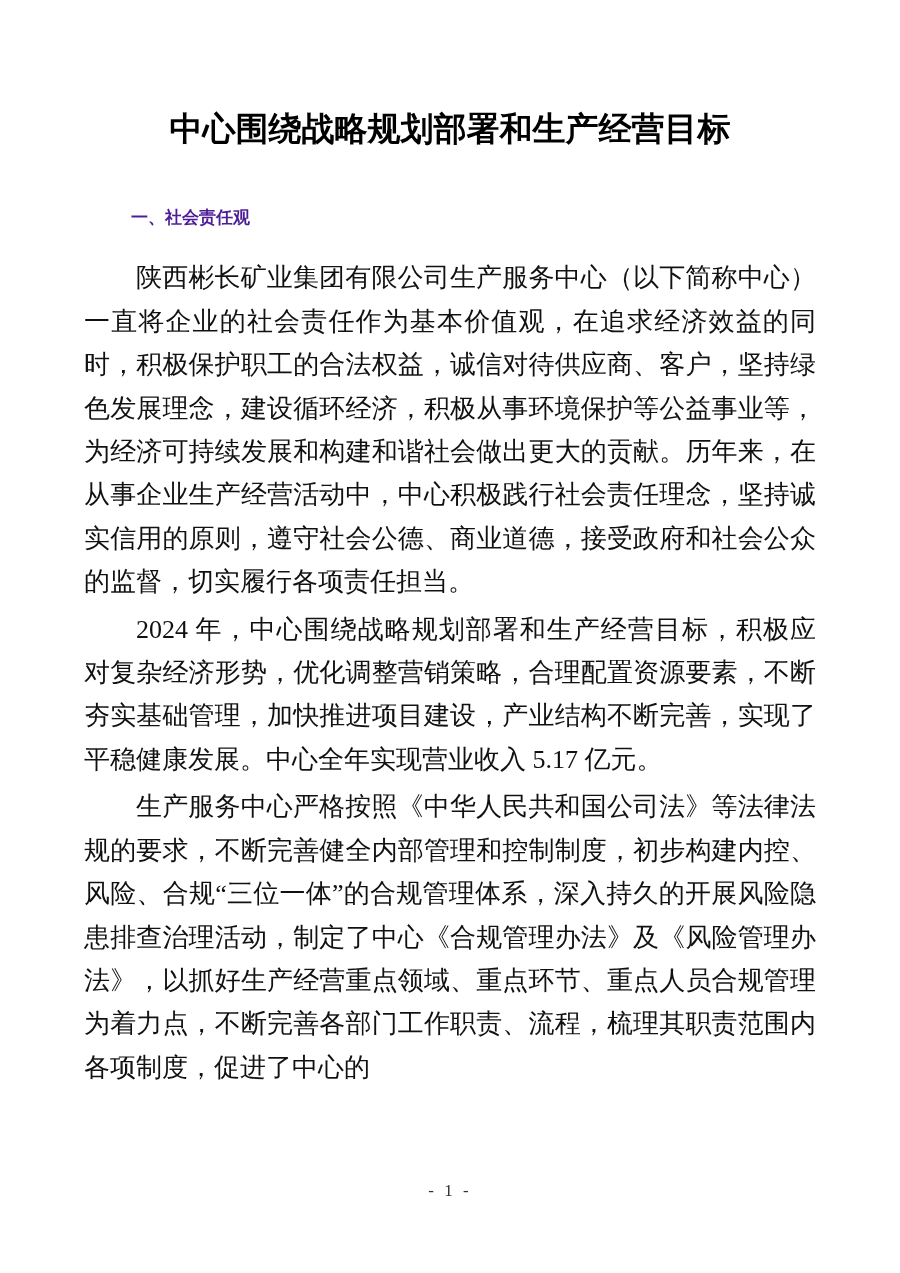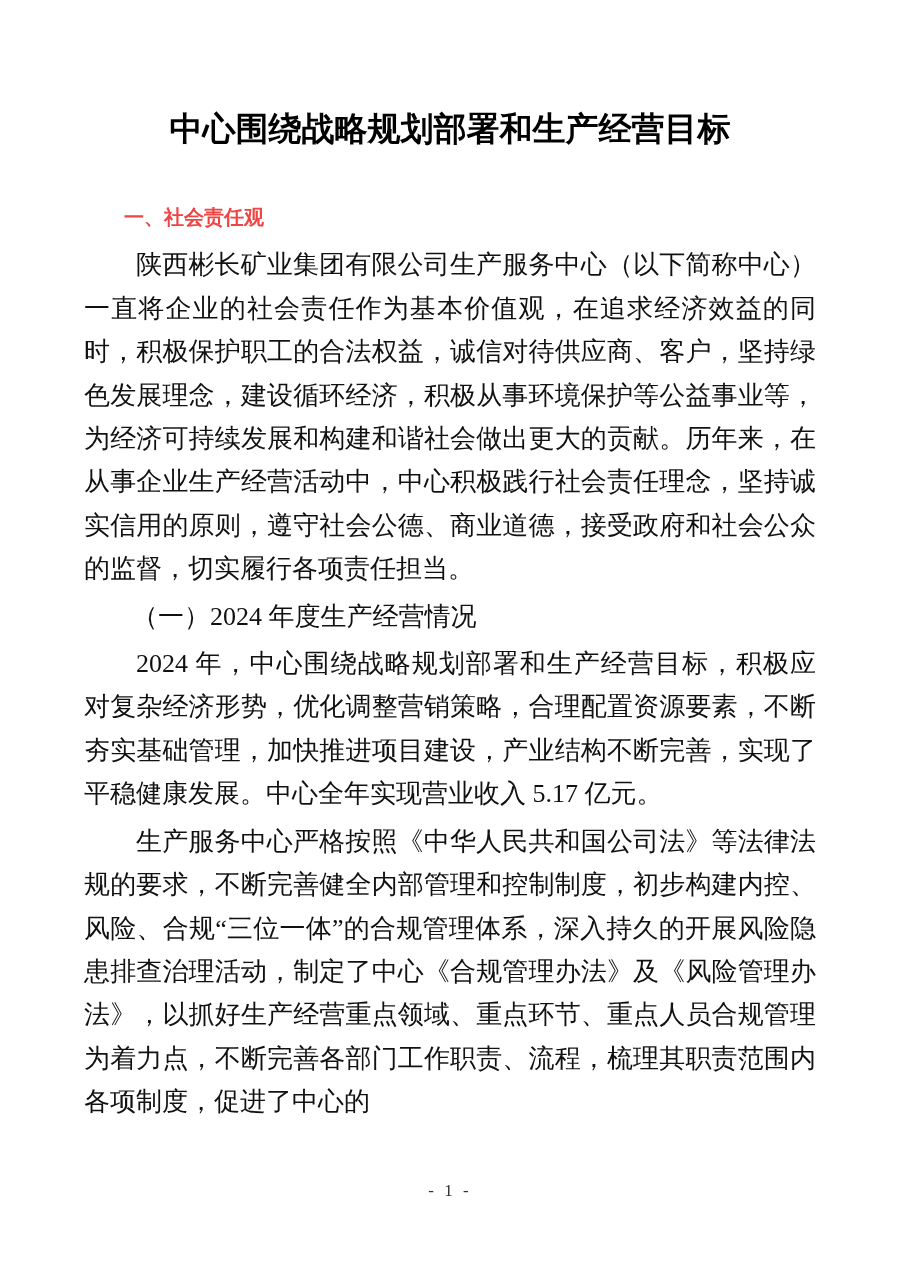--- a/index.html
+++ b/index.html
@@ -35,28 +35,28 @@
   .doc-content {
     width: 740px;
     margin: 42px auto 0 auto;
     font-size: 26px;
     line-height: 43.4px;
     text-align: justify;
     text-justify: inter-ideograph;
     color: #111111;
   }
   .section-heading {
-    margin: 4px;
+    margin: 17px;
     font-family: "Liberation Sans", sans-serif;
     font-weight: bold;
-    font-size: 20px;
+    font-size: 17px;
     line-height: 43.4px;
     text-indent: 2em;
     text-align: left;
-    color: #ef4444;
+    color: #4c1d95;
   }
   .subsection-heading {
     margin: 0;
     font-family: "Liberation Serif", serif;
     font-weight: normal;
     font-size: 26px;
     line-height: 43.4px;
     text-indent: 2em;
     text-align: left;
     color: #111111;
@@ -86,21 +86,20 @@
     <span class="title-line">中心围绕战略规划部署和生产经营目标</span>
   </h1>
 
   <div class="doc-content">
 
     <h2 class="section-heading">一、社会责任观</h2>
 
     <p class="body-paragraph">陕西彬长矿业集团有限公司生产服务中心（以下简称中心）一直将企业的社会责任作为基本价值观，在追求经济效益的同时，积极保护职工的合法权益，诚信对待供应商、客户，坚持绿色发展理念，建设循环经济，积极从事环境保护等公益事业等，为经济可持续发展和构建和谐社会做出更大的贡献。历年来，在从事企业生产经营活动中，中心积极践行社会责任理念，坚持诚实信用的原则，遵守社会公德、商业道德，接受政府和社会公众的监督，切实履行各项责任担当。</p>
 
 
-    <h3 class="subsection-heading">（一）2024 年度生产经营情况</h3>
 
     <p class="body-paragraph">2024 年，中心围绕战略规划部署和生产经营目标，积极应对复杂经济形势，优化调整营销策略，合理配置资源要素，不断夯实基础管理，加快推进项目建设，产业结构不断完善，实现了平稳健康发展。中心全年实现营业收入 5.17 亿元。</p>
 
 
     <p class="body-paragraph">生产服务中心严格按照《中华人民共和国公司法》等法律法规的要求，不断完善健全内部管理和控制制度，初步构建内控、风险、合规“三位一体”的合规管理体系，深入持久的开展风险隐患排查治理活动，制定了中心《合规管理办法》及《风险管理办法》，以抓好生产经营重点领域、重点环节、重点人员合规管理为着力点，不断完善各部门工作职责、流程，梳理其职责范围内各项制度，促进了中心的</p>
 
   </div>
 
   <div class="page-footer">- 1 -</div>
 

